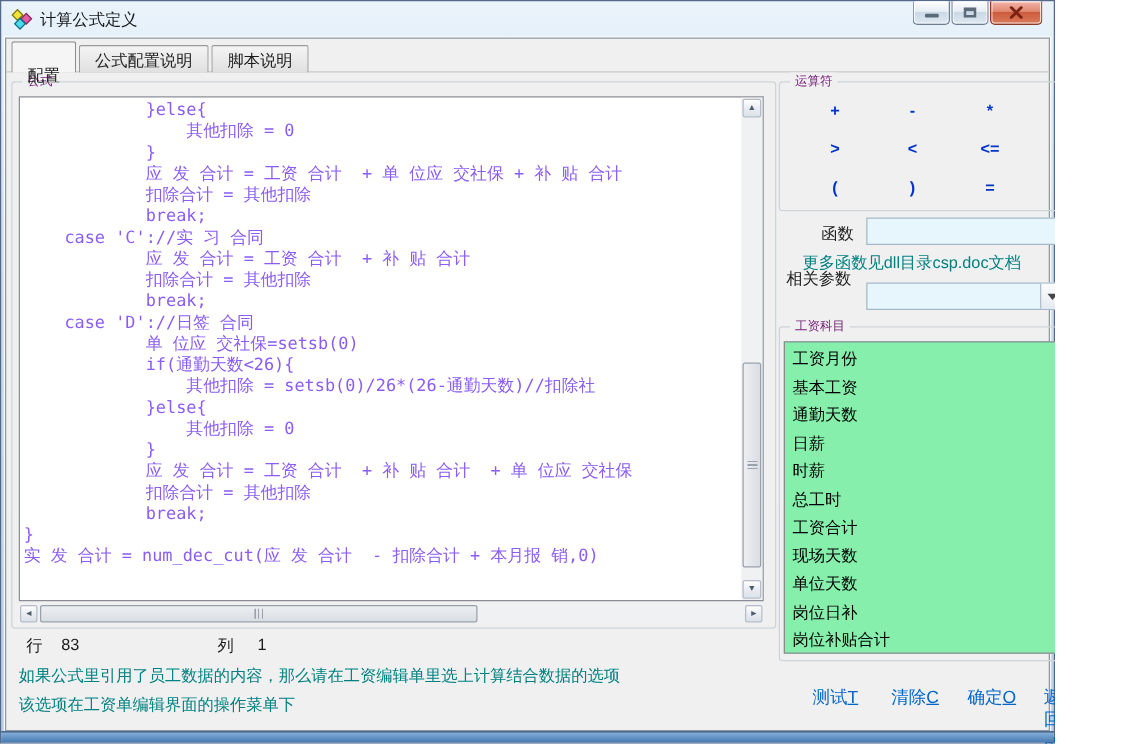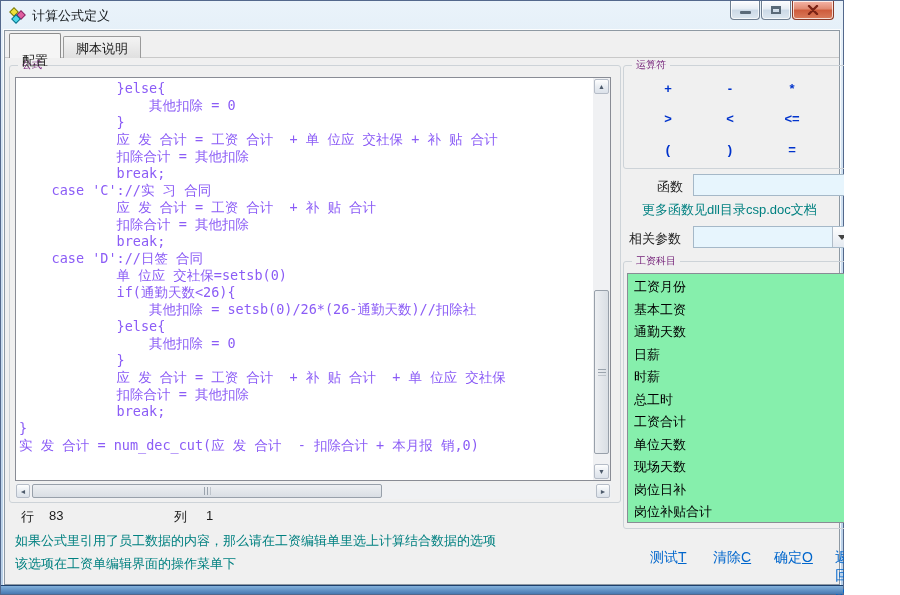--- a/index.html
+++ b/index.html
@@ -94,20 +94,21 @@
           <path d="M2 1 L10 9 M10 1 L2 9" stroke="#7A2214" stroke-width="2.4" stroke-linecap="round"></path>
         </svg>
       </div>
     </div>
   </div>
 
   <div class="client">
     <div class="tabline"></div>
     <div class="tabs">
       <div class="tab selected"><span>配置</span></div>
+      <div class="tab"><span>公式配置说明</span></div>
       <div class="tab"><span>脚本说明</span></div>
     </div>
 
     <div class="group" style="left:4px;top:34px;width:612px;height:438px;">
       <span class="group-label">公式</span>
     </div>
     <div class="editor">
       <pre class="code">            }else{
                 其他扣除 = 0
             }
@@ -176,43 +177,43 @@
 
     <div class="fldlabel" style="left:624px;top:147px;padding-left:28px;">函数</div>
     <div class="combo" style="left:688px;top:143px;width:182px;">
       <span class="combo-val"></span>
       <span class="combo-btn">
             <span class="caret"></span>
           </span>
     </div>
     <div class="teallink" style="left:637px;top:170px;">更多函数见dll目录csp.doc文档</div>
 
-    <div class="fldlabel" style="left:624px;top:199px;">相关参数</div>
+    <div class="fldlabel" style="left:624px;top:183px;">相关参数</div>
     <div class="combo" style="left:688px;top:195px;width:158px;">
       <span class="combo-val"></span>
       <span class="combo-btn">
             <span class="caret"></span>
           </span>
     </div>
     <div class="dots-btn" style="left:852px;top:195px;">..</div>
 
     <div class="group" style="left:618px;top:230px;width:268px;height:268px;">
       <span class="group-label">工资科目</span>
     </div>
     <div class="listbox">
       <div style="position:absolute;left:0;top:2px;right:18px;bottom:0;overflow:hidden;">
         <div class="listitem">工资月份</div>
         <div class="listitem">基本工资</div>
         <div class="listitem">通勤天数</div>
         <div class="listitem">日薪</div>
         <div class="listitem">时薪</div>
         <div class="listitem">总工时</div>
         <div class="listitem">工资合计</div>
+        <div class="listitem">现场天数</div>
         <div class="listitem">单位天数</div>
-        <div class="listitem">现场天数</div>
         <div class="listitem">岗位日补</div>
         <div class="listitem">岗位补贴合计</div>
       </div>
       <div class="sb" style="right:0;top:0;width:17px;height:248px;">
         <div class="sb-btn" style="left:1px;top:1px;width:15px;height:15px;">▲</div>
         <div class="sb-thumb" style="left:1px;top:106px;width:15px;height:92px;">
               <span class="grip-v"></span>
             </div>
         <div class="sb-btn" style="left:1px;bottom:1px;width:15px;height:15px;">▼</div>
       </div>

